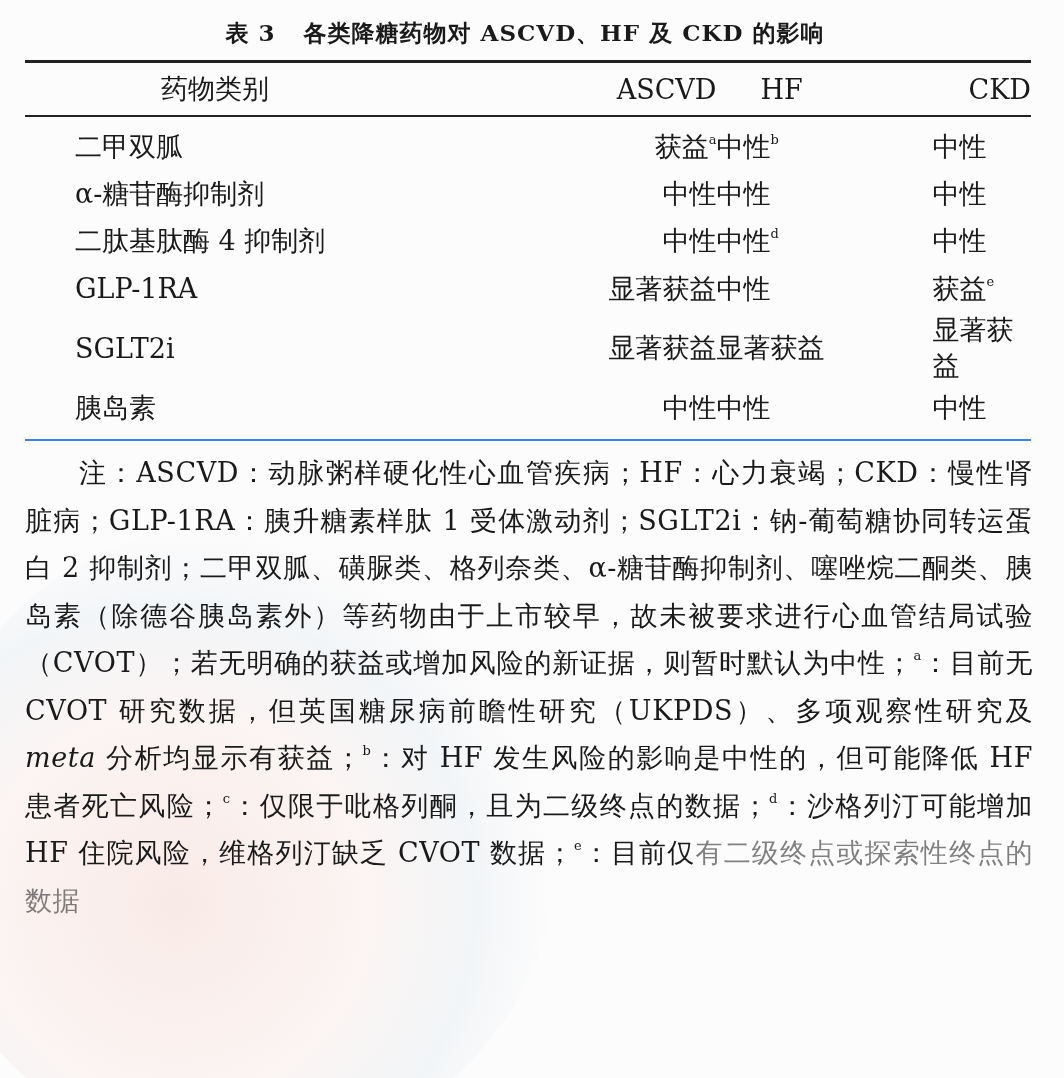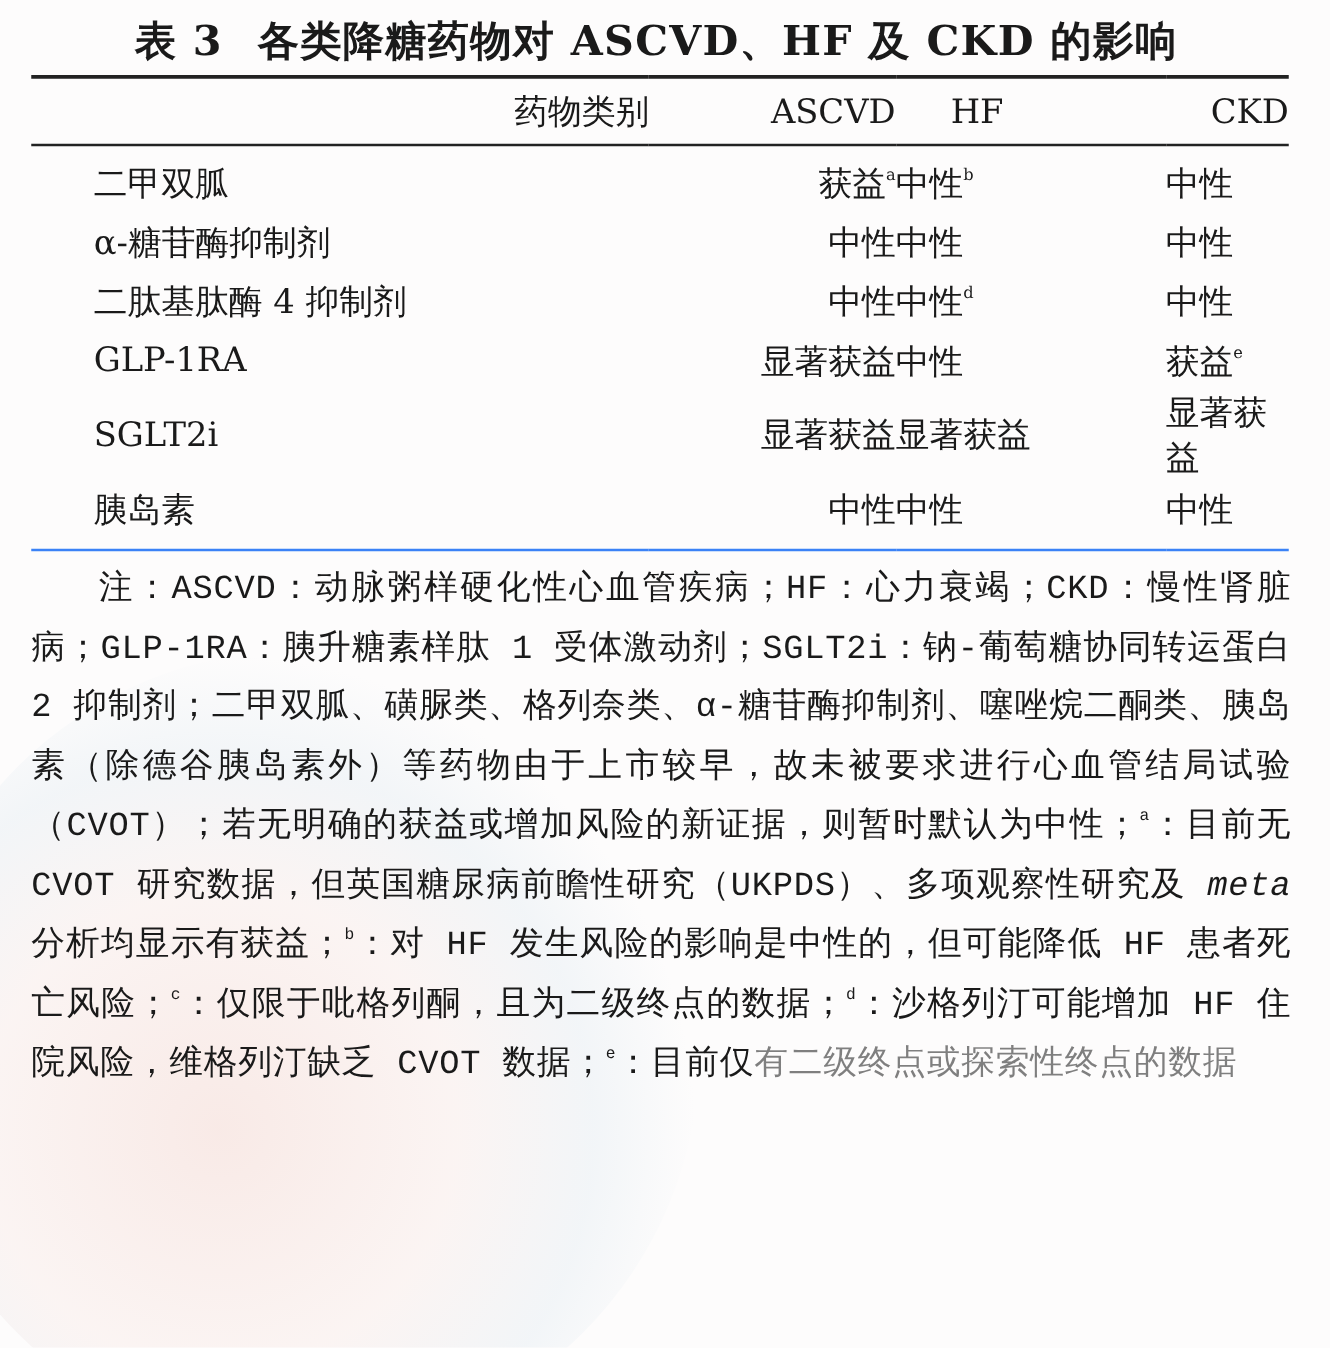--- a/index.html
+++ b/index.html
@@ -11,46 +11,46 @@
     position: relative;
   }
   .watermark {
     position: absolute; left: -80px; top: 520px;
     width: 640px; height: 640px; border-radius: 50%;
     background: radial-gradient(circle at 40% 60%, rgba(240,200,190,0.35) 0%, rgba(240,200,190,0.15) 35%, rgba(210,225,235,0.25) 55%, rgba(255,255,255,0) 70%);
     pointer-events: none;
   }
   .page { position: relative; padding: 0 38px 0 24px; }
   .title {
-    text-align: center; font-size: 33px; margin: 0; padding-top: 12px; height: 48px; line-height: 42px;
+    text-align: center; font-size: 23px; margin: 0; padding-top: 12px; height: 48px; line-height: 42px;
     letter-spacing: 1px;
   }
   .title .label { font-weight: bold; margin-right: 28px; }
   table.main {
     width: 1006px; border-collapse: collapse; margin-left: 1px;
     font-size: 27px;
   }
   table.main thead tr { border-top: 3px solid #222; border-bottom: 2px solid #222; }
   table.main thead th { font-weight: normal; height: 52px; padding: 0; }
   table.main tbody tr:last-child { border-bottom: 2px solid #3b82f6; }
   table.main tbody td { height: 47.3px; padding: 0; vertical-align: middle; }
   table.main tbody tr:first-child td { padding-top: 6px; }
   table.main tbody tr:last-child td { padding-bottom: 8px; }
   .c0 { width: 435px; padding-left: 50px !important; text-align: left; }
-  th.c0 { text-align: right; padding-left: 136px !important; }
+  th.c0 { text-align: left; padding-left: 136px !important; }
   .c1 { width: 200px; text-align: right; }
   .c2 { width: 202px; text-align: left; }
   .c3 { text-align: left; }
   th.c1 { padding-left: 16px !important; }
   th.c2 { padding-left: 44px !important; }
   th.c3 { padding-left: 36px !important; text-align: right; }
   sup { font-size: 13px; vertical-align: 12px; line-height: 0; }
   .notes {
     font-size: 27px; line-height: 47.5px; margin: 8px 0 0 1px; width: 1008px;
-    text-align: justify; letter-spacing: 0.6px; font-family: Liberation Mono, monospace;
+    text-align: justify; letter-spacing: 0.6px;
   }
   .notes p { margin: 0; text-indent: 2em; }
   .notes i { font-style: italic; }
   .faded { opacity: 0.55; }
 </style>
 </head>
 <body>
 
 <div class="watermark"></div>
 

